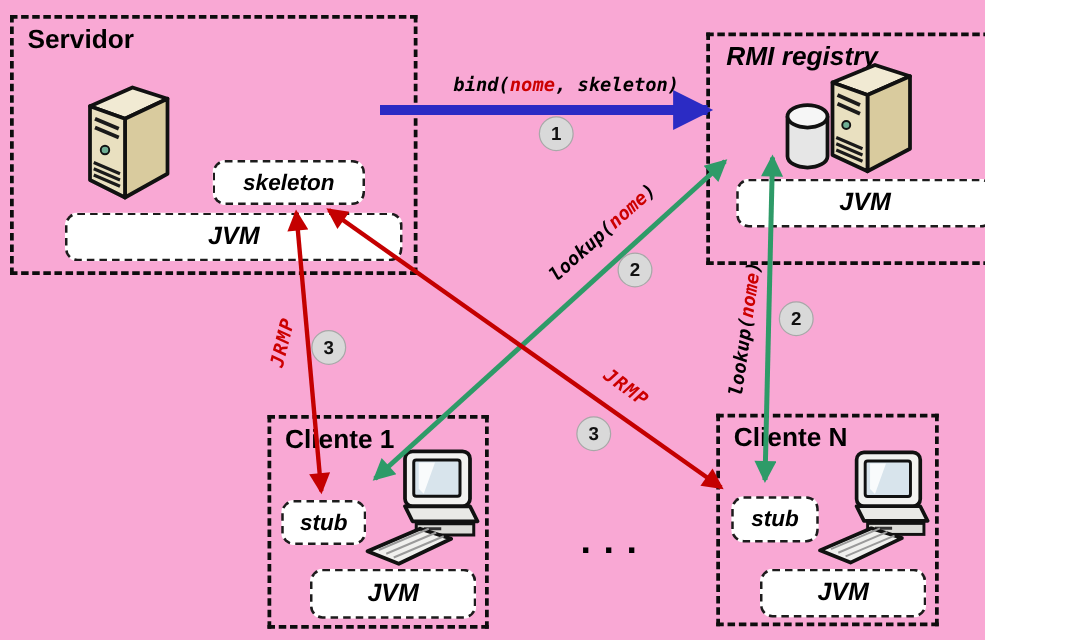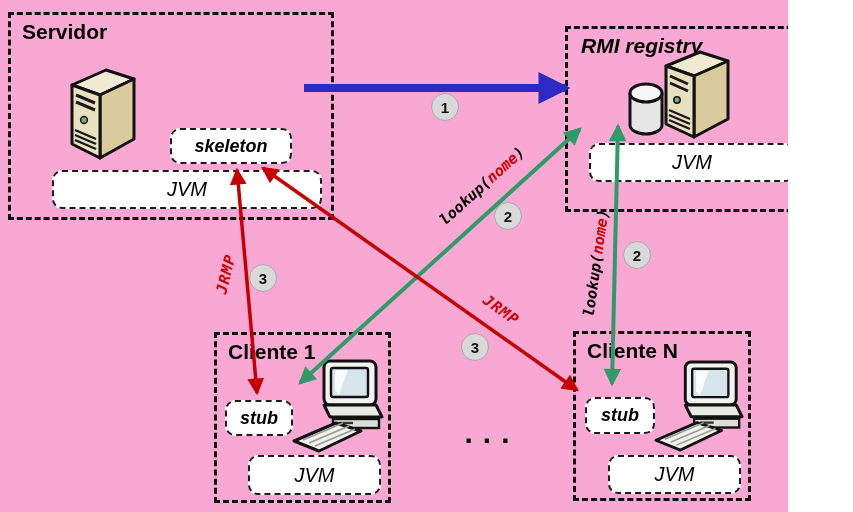--- a/index.html
+++ b/index.html
@@ -10,21 +10,21 @@
   
   .obox { position:absolute; border:3px dashed #0d0d0d; background:transparent; }
   .obox-title { position:absolute; top:5px; left:11px; font-size:21px; font-weight:bold; color:#000; white-space:nowrap; }
   .obox-title.italic { font-style:italic; left:13px; }
 
   
   .ibox { position:absolute; border:2px dashed #1c1c1c; border-radius:10px; background:#fff;
           display:flex; align-items:center; justify-content:center; text-align:center; }
   .lbl-impl { font-size:18px; font-weight:bold; line-height:1.25; color:#000; }
   .lbl-ital { font-size:18px; font-weight:bold; font-style:italic; color:#000; }
-  .lbl-jvm  { font-size:20px; font-weight:normal; font-style:italic; color:#000; }
+  .lbl-jvm  { font-size:20px; font-weight:bold; font-style:italic; color:#000; }
 
   
   .code { position:absolute; font-family:"DejaVu Sans Mono", monospace; font-weight:bold; font-style:italic;
           font-size:15px; color:#000; white-space:nowrap; transform-origin:center; }
   .code .arg { color:#cc0000; }
   .code.red { color:#cc0000; font-size:15px; letter-spacing:1px; }
 
   
   .badge { position:absolute; width:28px; height:28px; border-radius:50%; background:#d9d9d9;
            border:1px solid #a8a8a8; display:flex; align-items:center; justify-content:center;
@@ -156,20 +156,23 @@
 
     <line x1="300" y1="383" x2="580" y2="129" stroke-width="4" marker-start="url(#mg)" marker-end="url(#mg)" stroke="#2e9b68"></line>
 
     <line x1="612" y1="384" x2="618" y2="126" stroke-width="4" marker-start="url(#mg)" marker-end="url(#mg)" stroke="#2e9b68"></line>
 
     <line x1="237" y1="170" x2="257" y2="393" stroke-width="3.5" marker-start="url(#mr)" marker-end="url(#mr)" stroke="#c40000"></line>
 
     <line x1="263" y1="168" x2="577" y2="390" stroke-width="3.5" marker-start="url(#mr)" marker-end="url(#mr)" stroke="#c40000"></line>
   </svg>
 
+  <div class="code" style="left:453px; top:68px; transform:translate(-50%,-50%);">
+    <span>bind(</span><span class="arg">nome</span><span>, skeleton)</span>
+  </div>
 
   <div class="code" style="left:482px; top:186px; transform:translate(-50%,-50%) rotate(-42deg);">
     <span>lookup(</span><span class="arg">nome</span><span>)</span>
   </div>
 
   <div class="code" style="left:596px; top:263px; transform:translate(-50%,-50%) rotate(-82deg);">
     <span>lookup(</span><span class="arg">nome</span><span>)</span>
   </div>
 
   <div class="code red" style="left:226px; top:274px; transform:translate(-50%,-50%) rotate(-76deg);">JRMP</div>

